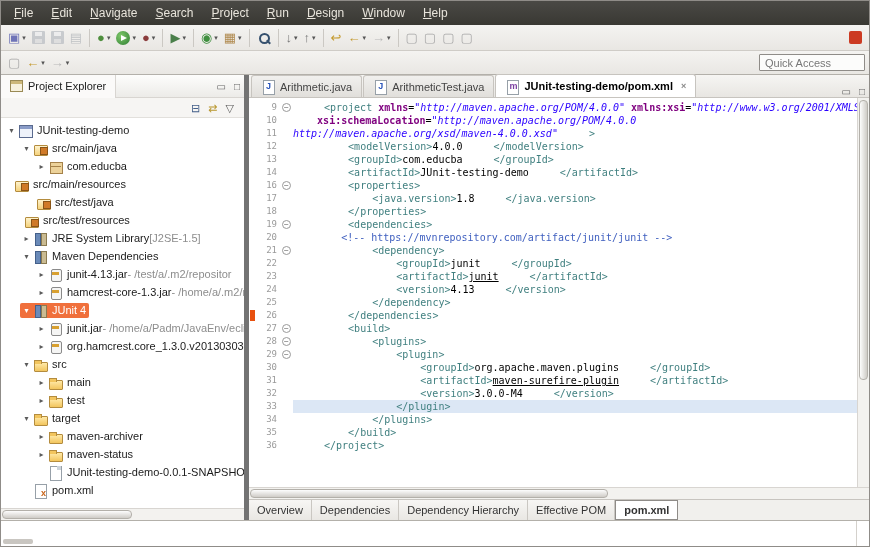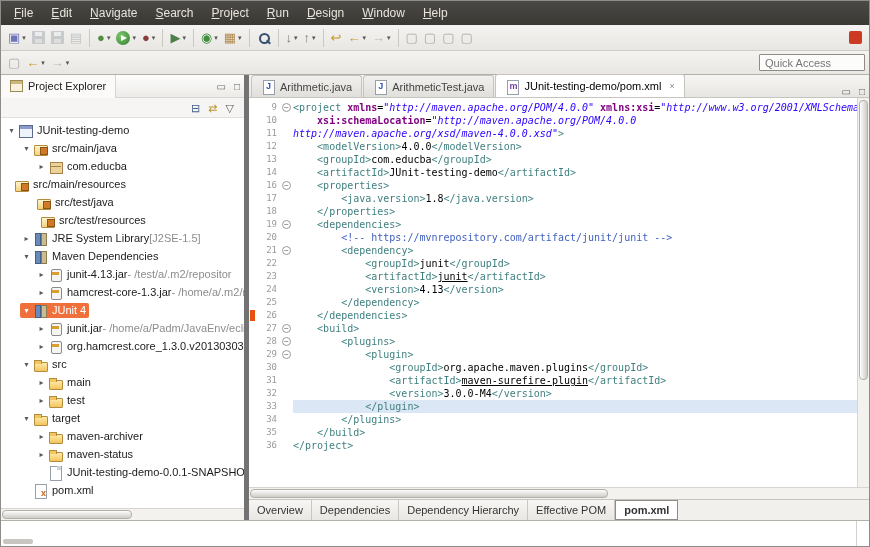--- a/index.html
+++ b/index.html
@@ -78,34 +78,34 @@
   
   .hscroll{height:12px;background:#f3f2ef;border-top:1px solid #d8d5d1;display:flex;align-items:center;padding:0 1px;flex:none;}
   .thumb{height:9px;background:linear-gradient(#fdfdfd,#cfccc7);border:1px solid #b3b0aa;border-radius:4px;display:inline-block;}
   .vscroll{width:12px;background:#f3f2ef;border-left:1px solid #d8d5d1;position:relative;flex:none;}
   .vthumb{position:absolute;left:1px;top:2px;width:9px;height:72%;background:linear-gradient(90deg,#fdfdfd,#cfccc7);border:1px solid #b3b0aa;border-radius:4px;}
 
   
   .ed{flex:1;display:flex;flex-direction:column;min-width:0;background:#fff;}
   .etabs{height:23px;background:linear-gradient(#f6f5f3,#e8e6e2);border-bottom:1px solid #c7c4bf;display:flex;align-items:flex-end;padding-left:2px;flex:none;}
   .etab{height:22px;display:flex;align-items:center;gap:5px;padding:0 9px;font-size:11px;color:#444;background:linear-gradient(#f1f0ee,#e1dfdb);border:1px solid #c7c4bf;border-bottom:none;border-radius:3px 3px 0 0;margin-right:1px;white-space:nowrap;}
-  .etab.active{background:#fff;color:#000;font-weight:normal;height:23px;text-align:center;}
+  .etab.active{background:#fff;color:#000;font-weight:bold;height:23px;text-align:center;}
   .etab .close{font-size:9px;color:#888;margin-left:3px;}
   .etabs .winbtn:first-of-type{margin-left:auto;}
   .ed-body{flex:1;display:flex;min-height:0;}
   .code{flex:1;overflow:hidden;padding-top:3px;background:#fff;}
   .cl{display:flex;height:13px;align-items:stretch;font-family:"DejaVu Sans Mono",monospace;font-size:10px;line-height:13px;white-space:pre;}
   .ann{width:7px;flex:none;position:relative;}
   .ann .mk{position:absolute;left:1px;top:1px;width:5px;height:11px;background:var(--marker,#e8500f);}
   .ln{width:24px;flex:none;text-align:right;color:#9b9b9b;font-size:9px;padding-right:3px;}
   .fold{width:13px;flex:none;display:flex;align-items:center;justify-content:center;}
   .fc{width:9px;height:9px;border:1px solid #9a9a9a;border-radius:50%;background:#fff;color:#777;font-size:8px;line-height:7px;text-align:center;}
   .ct{flex:1;overflow:hidden;}
   .cl.hl .ct{background:var(--curline,#dce7f5);}
-  .s-t{color:var(--c-tag,#3f7f7f);}
+  .s-t{color:var(--c-tag,#3f7f7f);margin-left:31px;}
   .s-a{color:var(--c-attr,#7f007f);font-weight:bold;}
   .s-v{color:var(--c-val,#2a00ff);font-style:italic;}
   .s-c{color:var(--c-com,#3f5fbf);}
   .s-x{color:#000;}
   .s-u{color:#000;text-decoration:underline;}
   .edh{border-top:1px solid #d8d5d1;}
   .btabs{height:21px;background:#f1f0ed;border-top:1px solid #c7c4bf;display:flex;align-items:stretch;font-size:11px;flex:none;}
   .btab{display:flex;align-items:center;padding:0 8px;border-right:1px solid #cac7c2;color:#333;background:linear-gradient(#f7f6f4,#e9e7e3);white-space:nowrap;}
   .btab.active{background:#fff;border:1px solid #8f8c88;font-weight:bold;}
 
@@ -277,21 +277,21 @@
               <span class="tlabel">src/main/resources</span>
             </span>
           </div>
           <div class="tree-item" style="padding-left: 22px;">
             <span class="sel-wrap">
               <span class="expander"></span>
               <span class="tico t-src-folder"></span>
               <span class="tlabel">src/test/java</span>
             </span>
           </div>
-          <div class="tree-item" style="padding-left: 26px;">
+          <div class="tree-item" style="padding-left: 10px;">
             <span class="sel-wrap">
               <span class="expander"></span>
               <span class="tico t-src-folder"></span>
               <span class="tlabel">src/test/resources</span>
             </span>
           </div>
           <div class="tree-item" style="padding-left: 19px;">
             <span class="sel-wrap">
               <span class="expander">▸</span>
               <span class="tico t-library"></span>

